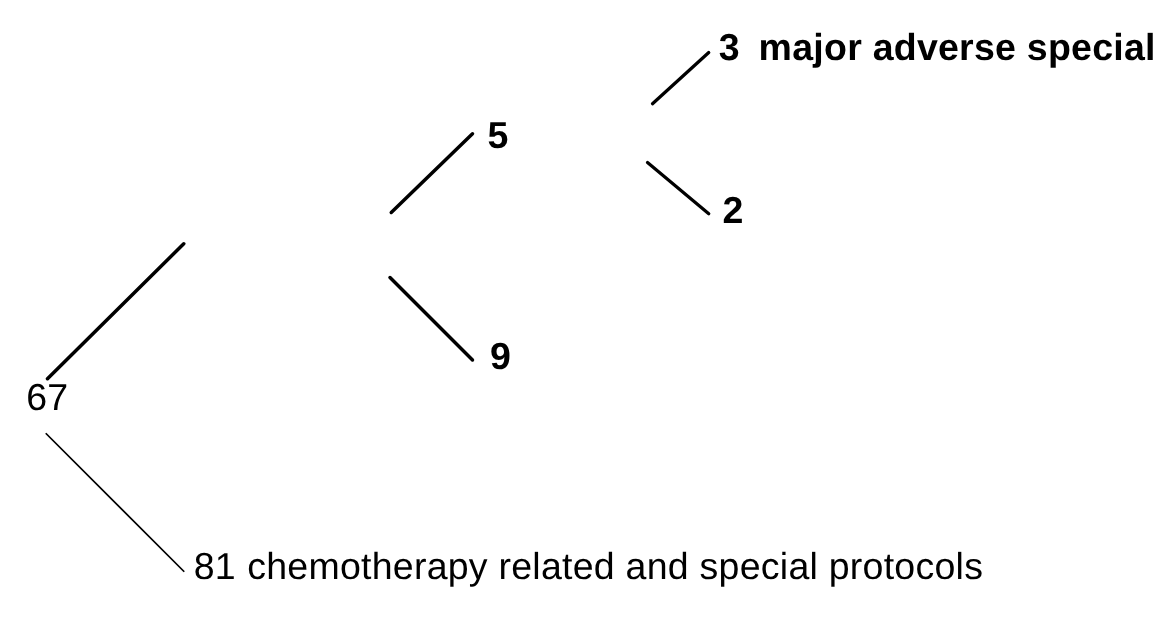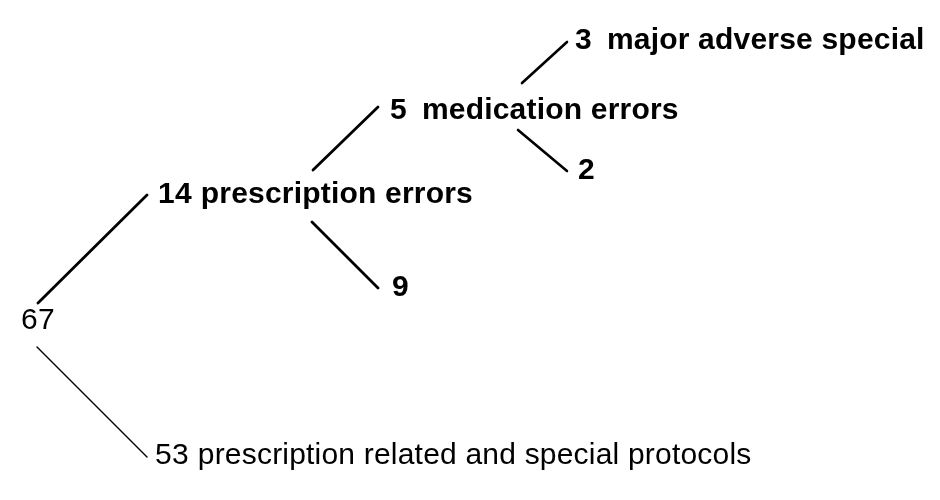--- a/index.html
+++ b/index.html
@@ -48,47 +48,41 @@
     <line x1="313" y1="170" x2="378" y2="107" stroke="#000000" stroke-width="2.8" stroke-linecap="round"></line>
     <line x1="312" y1="222" x2="378" y2="288" stroke="#000000" stroke-width="2.8" stroke-linecap="round"></line>
     <line x1="522" y1="83" x2="567" y2="42" stroke="#000000" stroke-width="2.6" stroke-linecap="round"></line>
     <line x1="518" y1="130" x2="567" y2="171" stroke="#000000" stroke-width="2.6" stroke-linecap="round"></line>
   </svg>
 
   <div class="node" style="left:21px; top:304px;">
     <span>67</span>
   </div>
 
-  <div class="node bold" style="left:158px; top:178px;">
-    <span>14</span>
-      <span class="gap-sm"></span>
-      <span>prescription errors</span>
-  </div>
 
   <div class="node bold" style="left:390px; top:94px;">
     <span>5</span>
       <span class="gap-lg"></span>
-      <span>medication errors</span>
   </div>
 
   <div class="node bold" style="left:575px; top:24px;">
     <span>3</span>
       <span class="gap-lg"></span>
       <span>major adverse special</span>
   </div>
 
   <div class="node bold" style="left:578px; top:154px;">
     <span>2</span>
       <span class="gap-lg"></span>
   </div>
 
   <div class="node bold" style="left:392px; top:271px;">
     <span>9</span>
       <span class="gap-lg"></span>
   </div>
 
   <div class="node" style="left:155px; top:439px;">
-    <span>53</span>
+    <span>81</span>
       <span class="gap-sm"></span>
-      <span>prescription related and special protocols</span>
+      <span>chemotherapy related and special protocols</span>
   </div>
 
 </div>
 
 </body></html>

